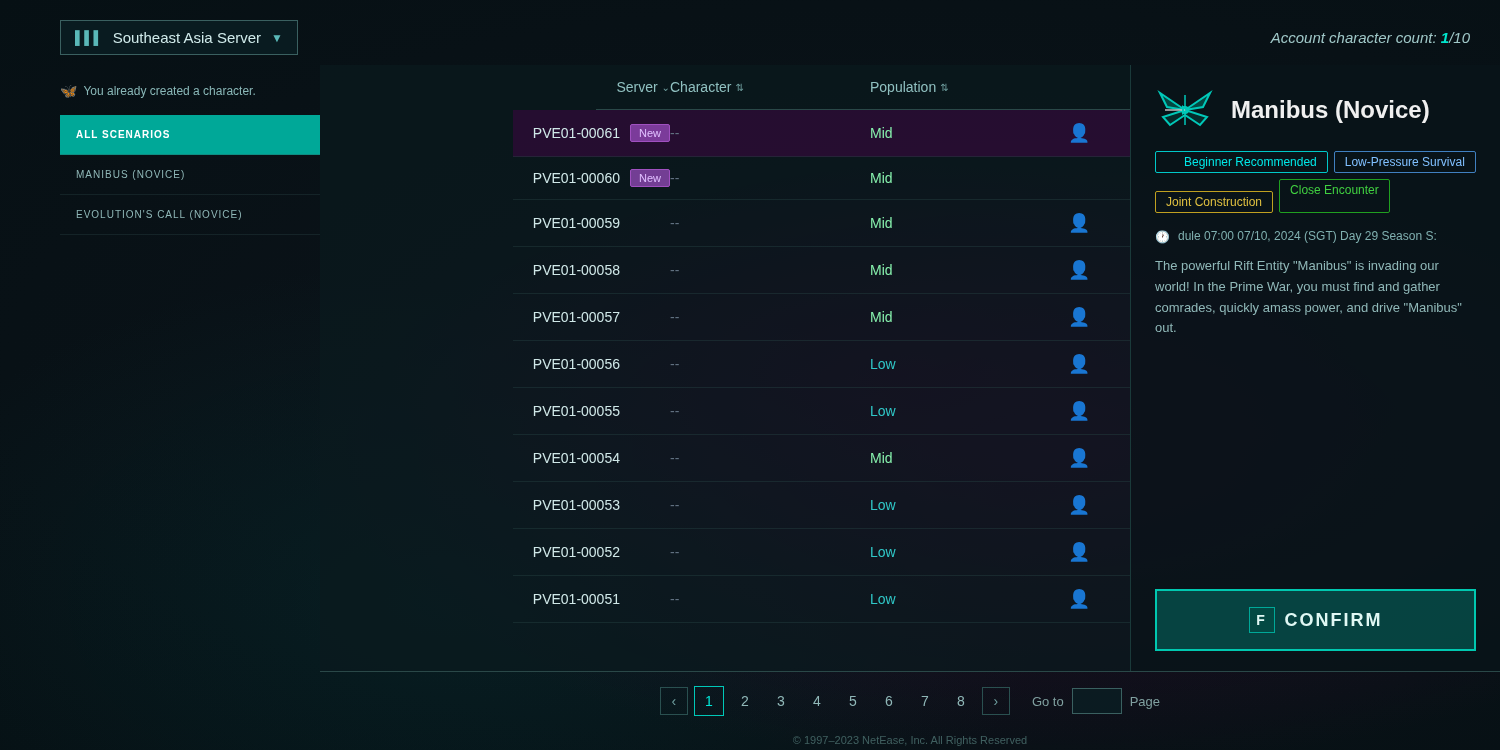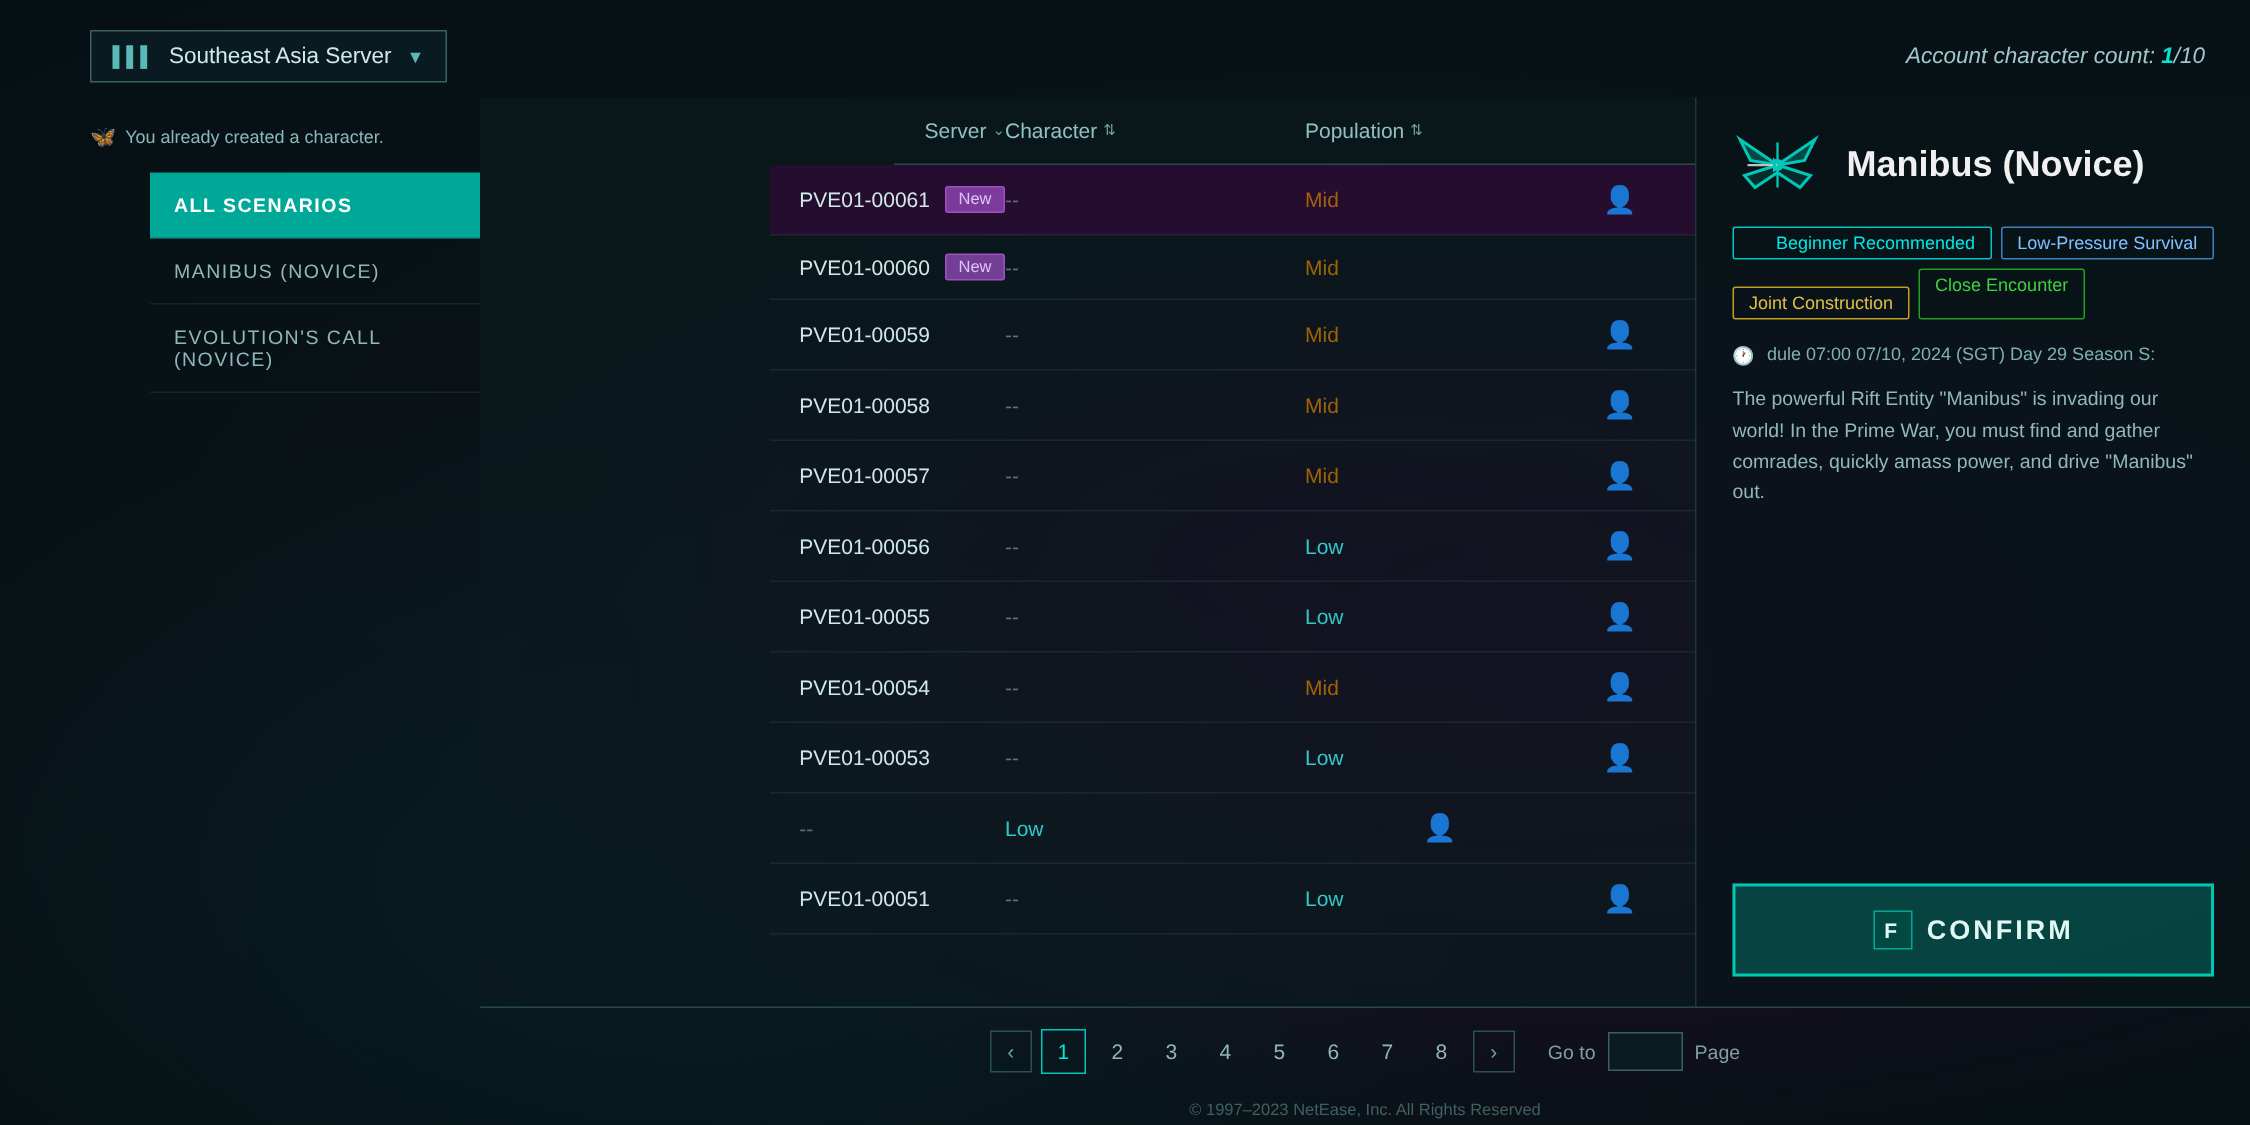--- a/index.html
+++ b/index.html
@@ -106,25 +106,24 @@
       color: #8ab8b8;
     }
 
     .butterfly-icon {
       color: #5ab8b8;
       font-size: 14px;
     }
 
     .nav-item {
       padding: 14px 16px;
-      font-size: 13px;
+      font-size: 10px;
       letter-spacing: 1px;
       cursor: pointer;
       border-bottom: 1px solid rgba(50, 80, 80, 0.3);
-      margin-left: 40px;
     }
 
     .nav-item.active {
       background: #00a898;
       color: #fff;
       font-weight: bold;
     }
 
     .nav-item:not(.active) {
       color: #90b8b8;
@@ -198,21 +197,21 @@
 
     .char-col {
       font-size: 14px;
       color: #607080;
     }
 
     .pop-col {
       font-size: 14px;
     }
 
-    .pop-mid { color: #a16207; }
+    .pop-mid { color: #86efac; }
     .pop-low { color: #30c8c8; }
 
     .person-icon {
       font-size: 18px;
       text-align: center;
     }
 
     .person-icon.yellow { color: #c0a030; }
     .person-icon.pink { color: #d04080; }
 
@@ -512,20 +511,24 @@
               <div class="table-row">
     <div class="server-name">
       <span>PVE01-00053</span>
 
     </div>
     <div class="char-col">--</div>
     <div class="pop-col pop-low">Low</div>
     <div class="person-icon pink">👤</div>
   </div>
               <div class="table-row">
+    <div class="server-name">
+      <span>PVE01-00052</span>
+
+    </div>
     <div class="char-col">--</div>
     <div class="pop-col pop-low">Low</div>
     <div class="person-icon pink">👤</div>
   </div>
               <div class="table-row">
     <div class="server-name">
       <span>PVE01-00051</span>
 
     </div>
     <div class="char-col">--</div>

